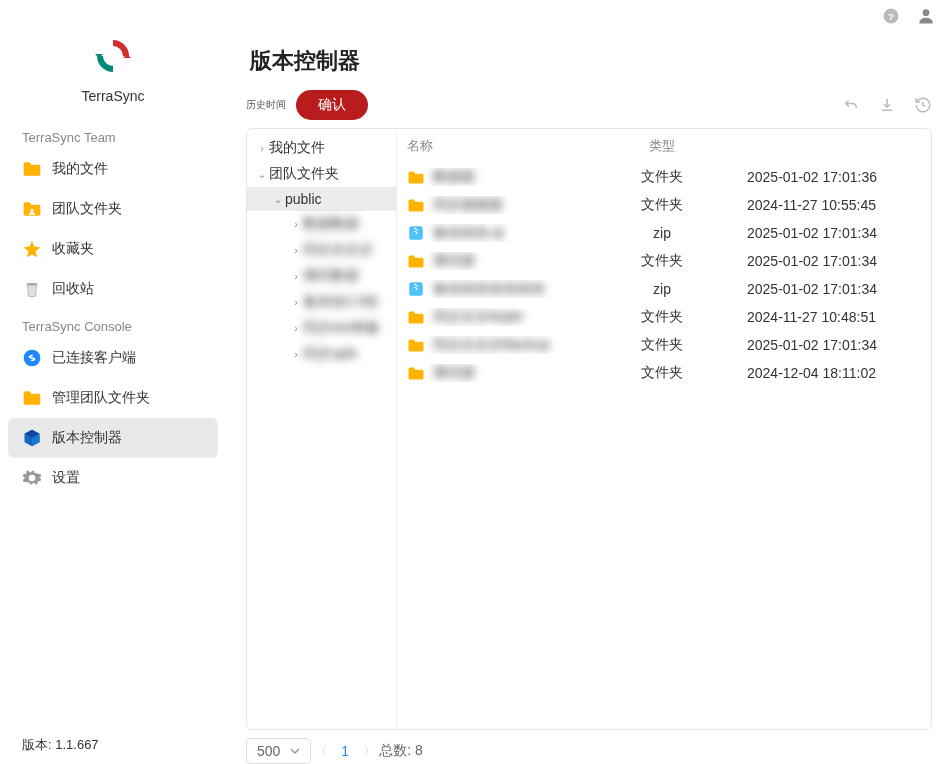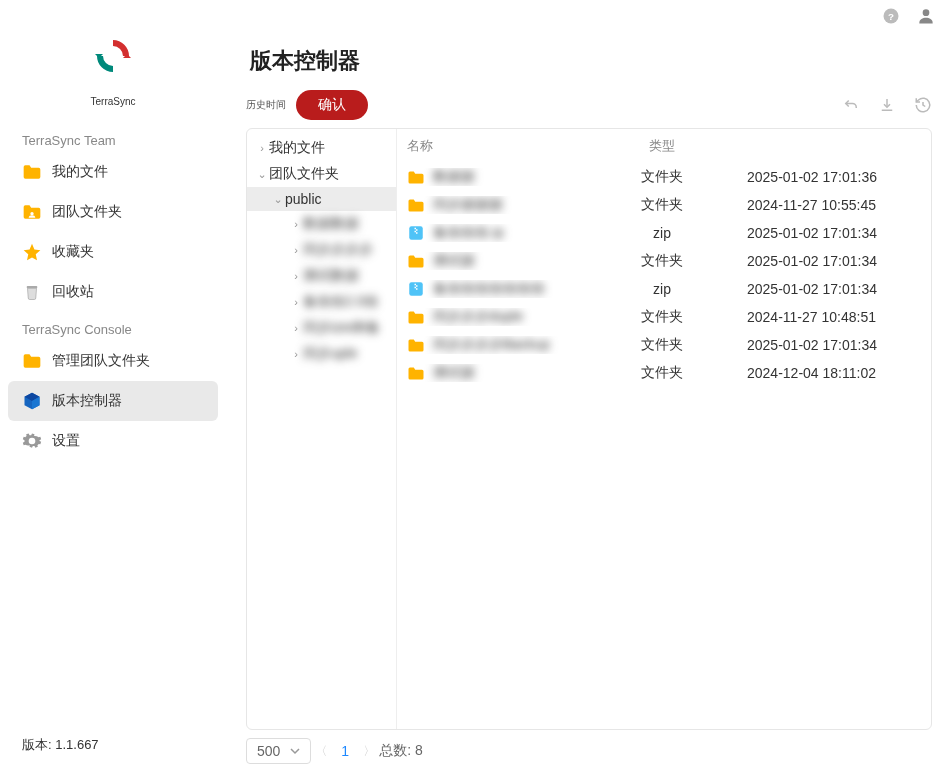--- a/index.html
+++ b/index.html
@@ -5,21 +5,21 @@
 * { box-sizing: border-box; margin: 0; padding: 0; font-family: -apple-system, BlinkMacSystemFont, "Segoe UI", "PingFang SC", "Microsoft YaHei", sans-serif; }
 body { width: 952px; height: 764px; background: #fff; display: flex; flex-direction: column; overflow: hidden; }
 
 .topbar { height: 32px; display: flex; justify-content: flex-end; align-items: center; padding-right: 16px; gap: 16px; }
 .topbar .icon-btn { color: #888; cursor: pointer; }
 
 .main { flex: 1; display: flex; overflow: hidden; }
 
 .sidebar { width: 226px; padding: 0 8px; display: flex; flex-direction: column; }
 .brand { display: flex; flex-direction: column; align-items: center; padding-top: 4px; padding-bottom: 16px; }
-.brand-label { font-size: 10px; color: #333; margin-top: 20px; }
+.brand-label { font-size: 14px; color: #333; margin-top: 12px; }
 
 .section-label { font-size: 13px; color: #888; padding: 10px 14px 4px; }
 .nav-item { display: flex; align-items: center; gap: 10px; padding: 10px 14px; border-radius: 6px; cursor: pointer; font-size: 14px; color: #333; }
 .nav-item.active { background: #e9e9e9; }
 .nav-item .nav-icon { width: 20px; height: 20px; display: flex; align-items: center; justify-content: center; }
 
 .footer-version { padding: 10px 14px; font-size: 13px; color: #333; }
 
 .content { flex: 1; display: flex; flex-direction: column; padding: 0 20px 0 20px; }
 .page-title { font-size: 22px; font-weight: 600; color: #222; padding: 14px 0 14px 4px; }
@@ -123,20 +123,29 @@
             <svg width="18" height="20" viewBox="0 0 24 24">
               <path fill="#ddd" stroke="#aaa" d="M6 7h12l-1 13a2 2 0 0 1-2 2H9a2 2 0 0 1-2-2z"></path>
               <rect x="5" y="4" width="14" height="3" rx="1" fill="#aaa"></rect>
             </svg>
           </span>
           <span>回收站</span>
         </div>
         <div class="section-label">TerraSync Console</div>
         <div class="nav-item">
           <span class="nav-icon">
+            <svg width="20" height="20" viewBox="0 0 24 24">
+              <circle cx="12" cy="12" r="10" fill="#1e88ff"></circle>
+              <path d="M9 12a3 3 0 0 1 3-3h1M15 12a3 3 0 0 1-3 3h-1M10 12h4" stroke="#fff" stroke-width="2" fill="none"></path>
+            </svg>
+          </span>
+          <span>已连接客户端</span>
+        </div>
+        <div class="nav-item">
+          <span class="nav-icon">
             <svg width="20" height="18" viewBox="0 0 24 20">
               <path fill="#ffb300" d="M2 4a2 2 0 0 1 2-2h5l2 3h9a2 2 0 0 1 2 2v9a2 2 0 0 1-2 2H4a2 2 0 0 1-2-2z"></path>
             </svg>
           </span>
           <span>管理团队文件夹</span>
         </div>
         <div class="nav-item active">
           <span class="nav-icon">
             <svg width="20" height="20" viewBox="0 0 24 24">
               <path fill="#1565c0" d="M12 2l9 5v10l-9 5-9-5V7z"></path>

